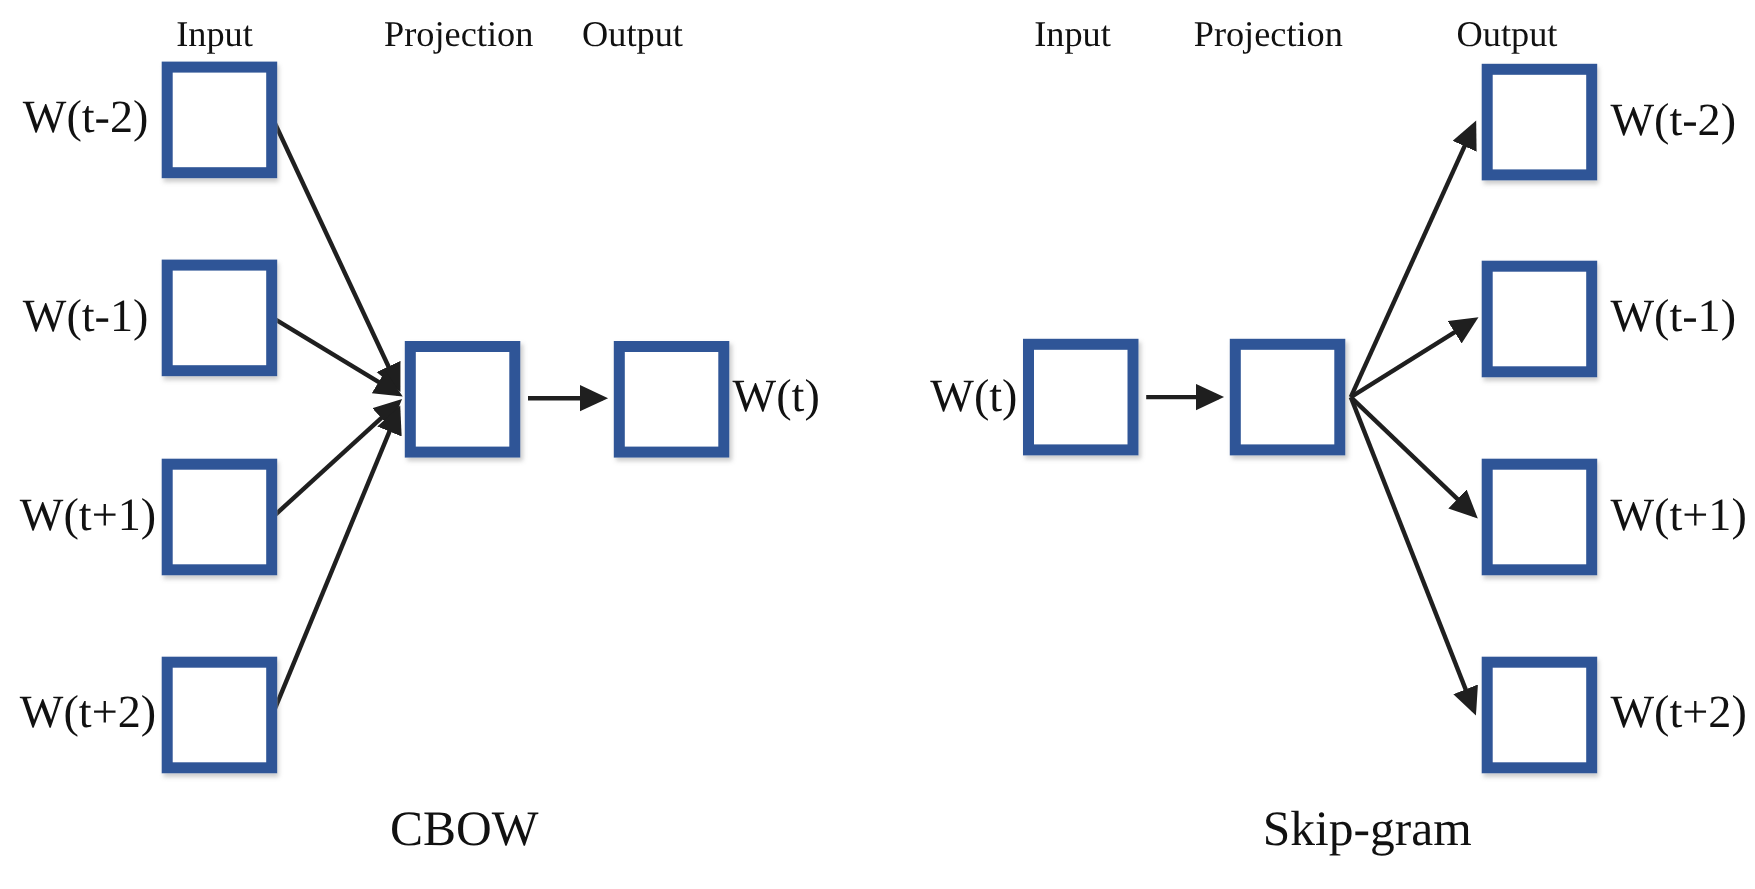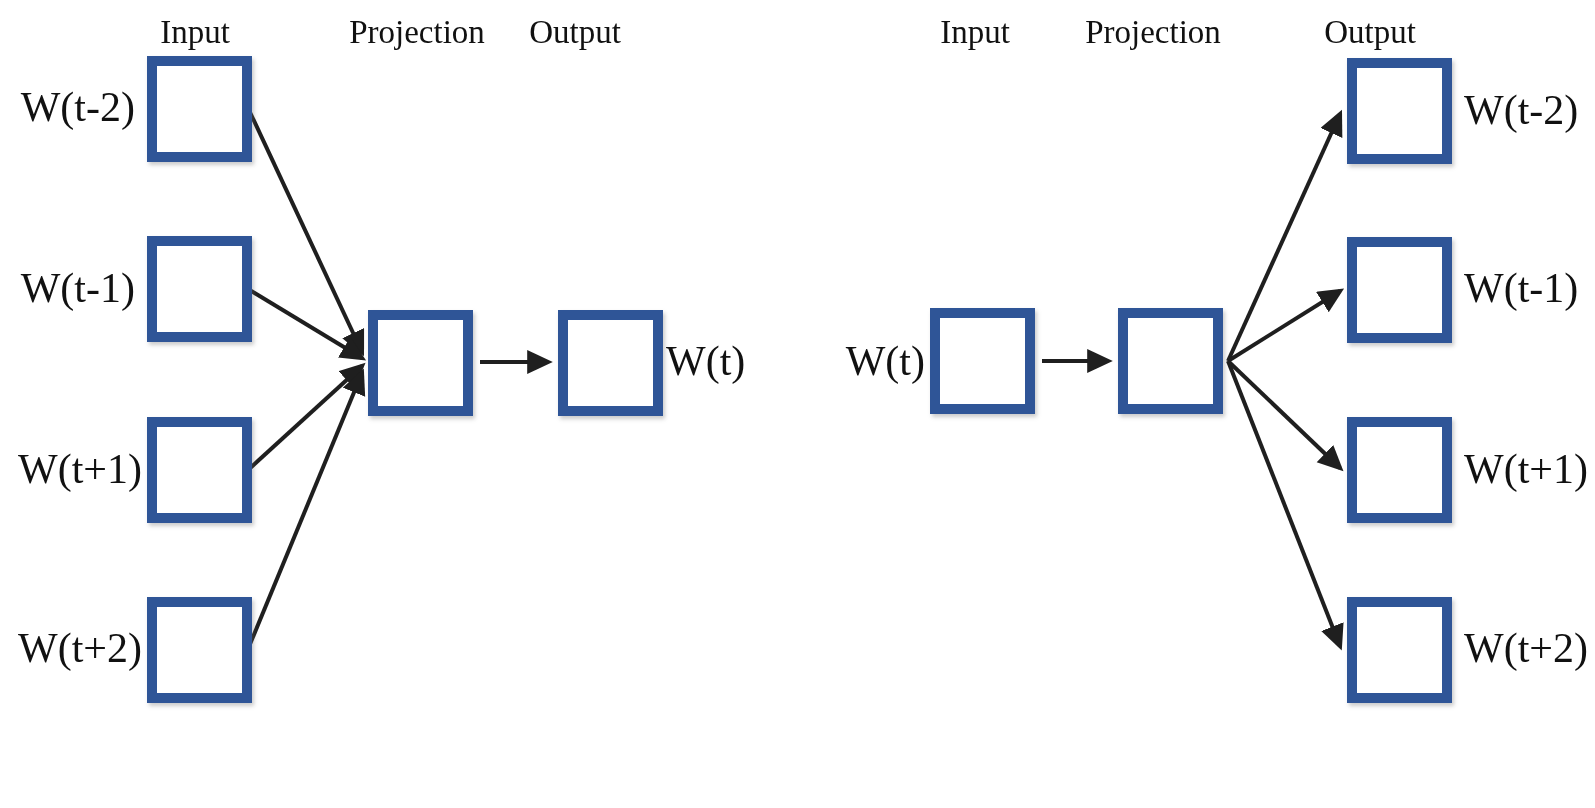--- a/index.html
+++ b/index.html
@@ -99,33 +99,35 @@
   <div class="node" style="left:147px; top:56px;"></div>
   <div class="node" style="left:147px; top:236px;"></div>
   <div class="node" style="left:147px; top:417px;"></div>
   <div class="node" style="left:147px; top:597px;"></div>
 
   <div class="node" style="left:368px; top:310px;"></div>
   <div class="node" style="left:558px; top:310px;"></div>
 
   <div class="wlabel left-align" style="left:666px; width:95px; top:340px;">W(t)</div>
 
+  <div class="panel-title" style="left:322px; width:200px;">CBOW</div>
 
   <div class="col-header" style="left:915px; width:120px;">Input</div>
   <div class="col-header" style="left:1073px; width:160px;">Projection</div>
   <div class="col-header" style="left:1310px; width:120px;">Output</div>
 
   <div class="wlabel right-align" style="left:820px; width:105px; top:340px;">W(t)</div>
   <div class="node" style="left:930px;  top:308px;"></div>
   <div class="node" style="left:1118px; top:308px;"></div>
 
   <div class="node" style="left:1347px; top:58px;"></div>
   <div class="node" style="left:1347px; top:237px;"></div>
   <div class="node" style="left:1347px; top:417px;"></div>
   <div class="node" style="left:1347px; top:597px;"></div>
 
   <div class="wlabel left-align" style="left:1464px; width:130px; top:89px;">W(t-2)</div>
   <div class="wlabel left-align" style="left:1464px; width:130px; top:267px;">W(t-1)</div>
   <div class="wlabel left-align" style="left:1464px; width:130px; top:448px;">W(t+1)</div>
   <div class="wlabel left-align" style="left:1464px; width:130px; top:627px;">W(t+2)</div>
 
+  <div class="panel-title" style="left:1123px; width:240px;">Skip-gram</div>
 
 </div>
 
 </body></html>

